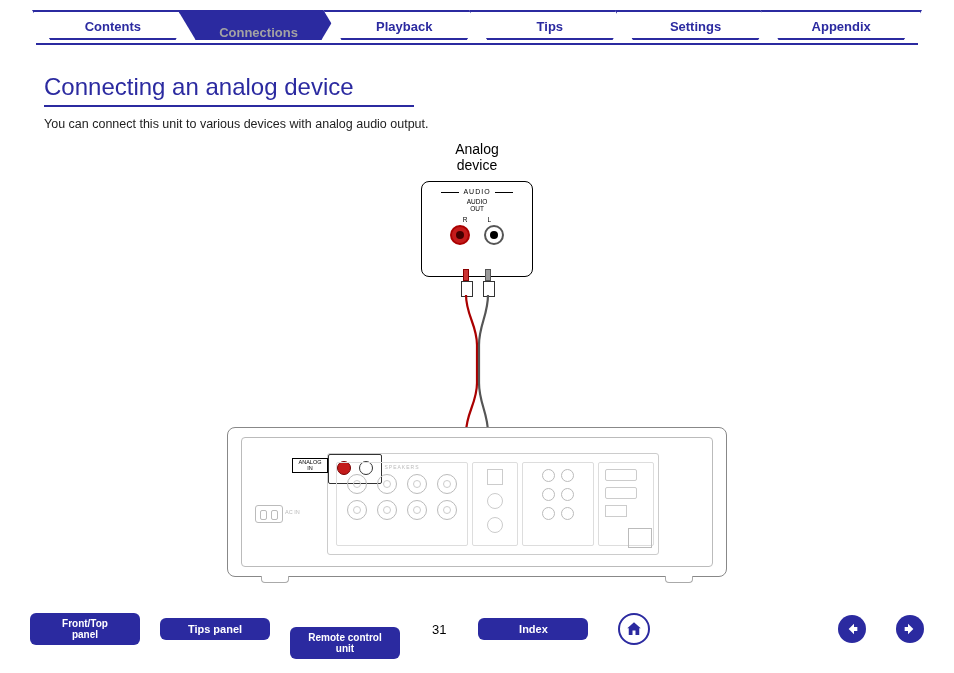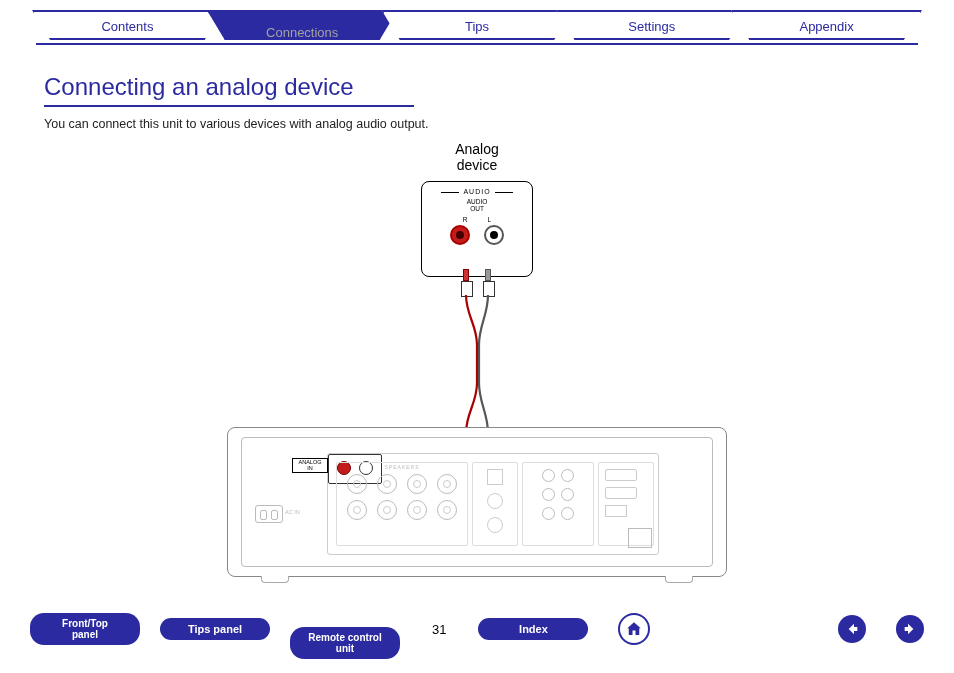--- a/index.html
+++ b/index.html
@@ -6,21 +6,21 @@
     --brand:#2b2aa0;
     --brand-dark:#1a1a6a;
     --page-w:954px;
     --page-h:673px;
   }
   html,body{margin:0;padding:0;background:#e0e0e0;font-family:Arial,Helvetica,sans-serif;}
   .page{width:var(--page-w);height:var(--page-h);background:#fff;margin:0 auto;position:relative;overflow:hidden;}
   
   .tabs{display:flex;gap:0;padding:10px 40px 0 40px;height:33px;}
   .tab{flex:1;position:relative;height:28px;display:flex;align-items:center;justify-content:center;
-    font-size:13px;font-weight:normal;color:var(--brand);cursor:pointer;
+    font-size:13px;font-weight:bold;color:var(--brand);cursor:pointer;
     border-top:2px solid var(--brand);
     background:#fff;
     clip-path:polygon(0 0,100% 0,calc(100% - 18px) 100%,18px 100%);
     margin:0 -8px;
   }
   .tab::after{content:"";position:absolute;inset:0;border:2px solid var(--brand);clip-path:inherit;border-top:none;}
   .tab.active{background:var(--brand);color:#a3a3a3;align-items:flex-end;}
   .tabline{height:2px;background:var(--brand);margin:0 36px 0 36px;}
   
   .content{padding:14px 44px 0 44px;}
@@ -80,39 +80,42 @@
   .net{position:absolute;right:6px;bottom:6px;width:22px;height:18px;border:1px solid #bbb;}
   .acin{position:absolute;left:28px;top:78px;width:26px;height:16px;border:1.3px solid #bbb;border-radius:3px;}
   .acin::before,.acin::after{content:"";position:absolute;top:4px;width:5px;height:8px;border:1px solid #bbb;border-radius:2px;}
   .acin::before{left:4px;} .acin::after{right:4px;}
   .aclbl{position:absolute;left:58px;top:82px;font-size:5.5px;color:#bbb;}
   .feet{position:absolute;bottom:-6px;width:26px;height:6px;background:#fff;border:1px solid #aaa;border-top:none;border-radius:0 0 4px 4px;}
   .feet.l{left:34px;} .feet.r{right:34px;}
   
   .footer{position:absolute;left:0;right:0;bottom:14px;display:flex;align-items:center;padding:0 30px;gap:20px;}
   .pill{background:var(--brand);color:#fff;font-size:11px;font-weight:bold;text-align:center;
-    padding:5px 0;border-radius:14px;width:110px;line-height:1.1;cursor:pointer;}
+    padding:5px 0;border-radius:6px;width:110px;line-height:1.1;cursor:pointer;}
   .pill.small{font-size:10px;}
   .pgnum{font-size:13px;color:#000;margin:0 12px;}
   .spacer{flex:1;}
   .circle-btn{width:28px;height:28px;border-radius:50%;background:var(--brand);display:flex;align-items:center;justify-content:center;cursor:pointer;margin-left:10px;}
   .circle-btn.outline{background:#fff;border:2.5px solid var(--brand);}
   .home-icon svg,.arrow-icon svg{display:block;}
 </style>
 </head>
 <body>
 
 <div class="page">
 
   <div class="tabs">
     <div class="tab">
         <span>Contents</span>
       </div>
     <div class="tab active">
         <span>Connections</span>
+      </div>
+    <div class="tab">
+        <span>Playback</span>
       </div>
     <div class="tab">
         <span>Tips</span>
       </div>
     <div class="tab">
         <span>Settings</span>
       </div>
     <div class="tab">
         <span>Appendix</span>
       </div>

